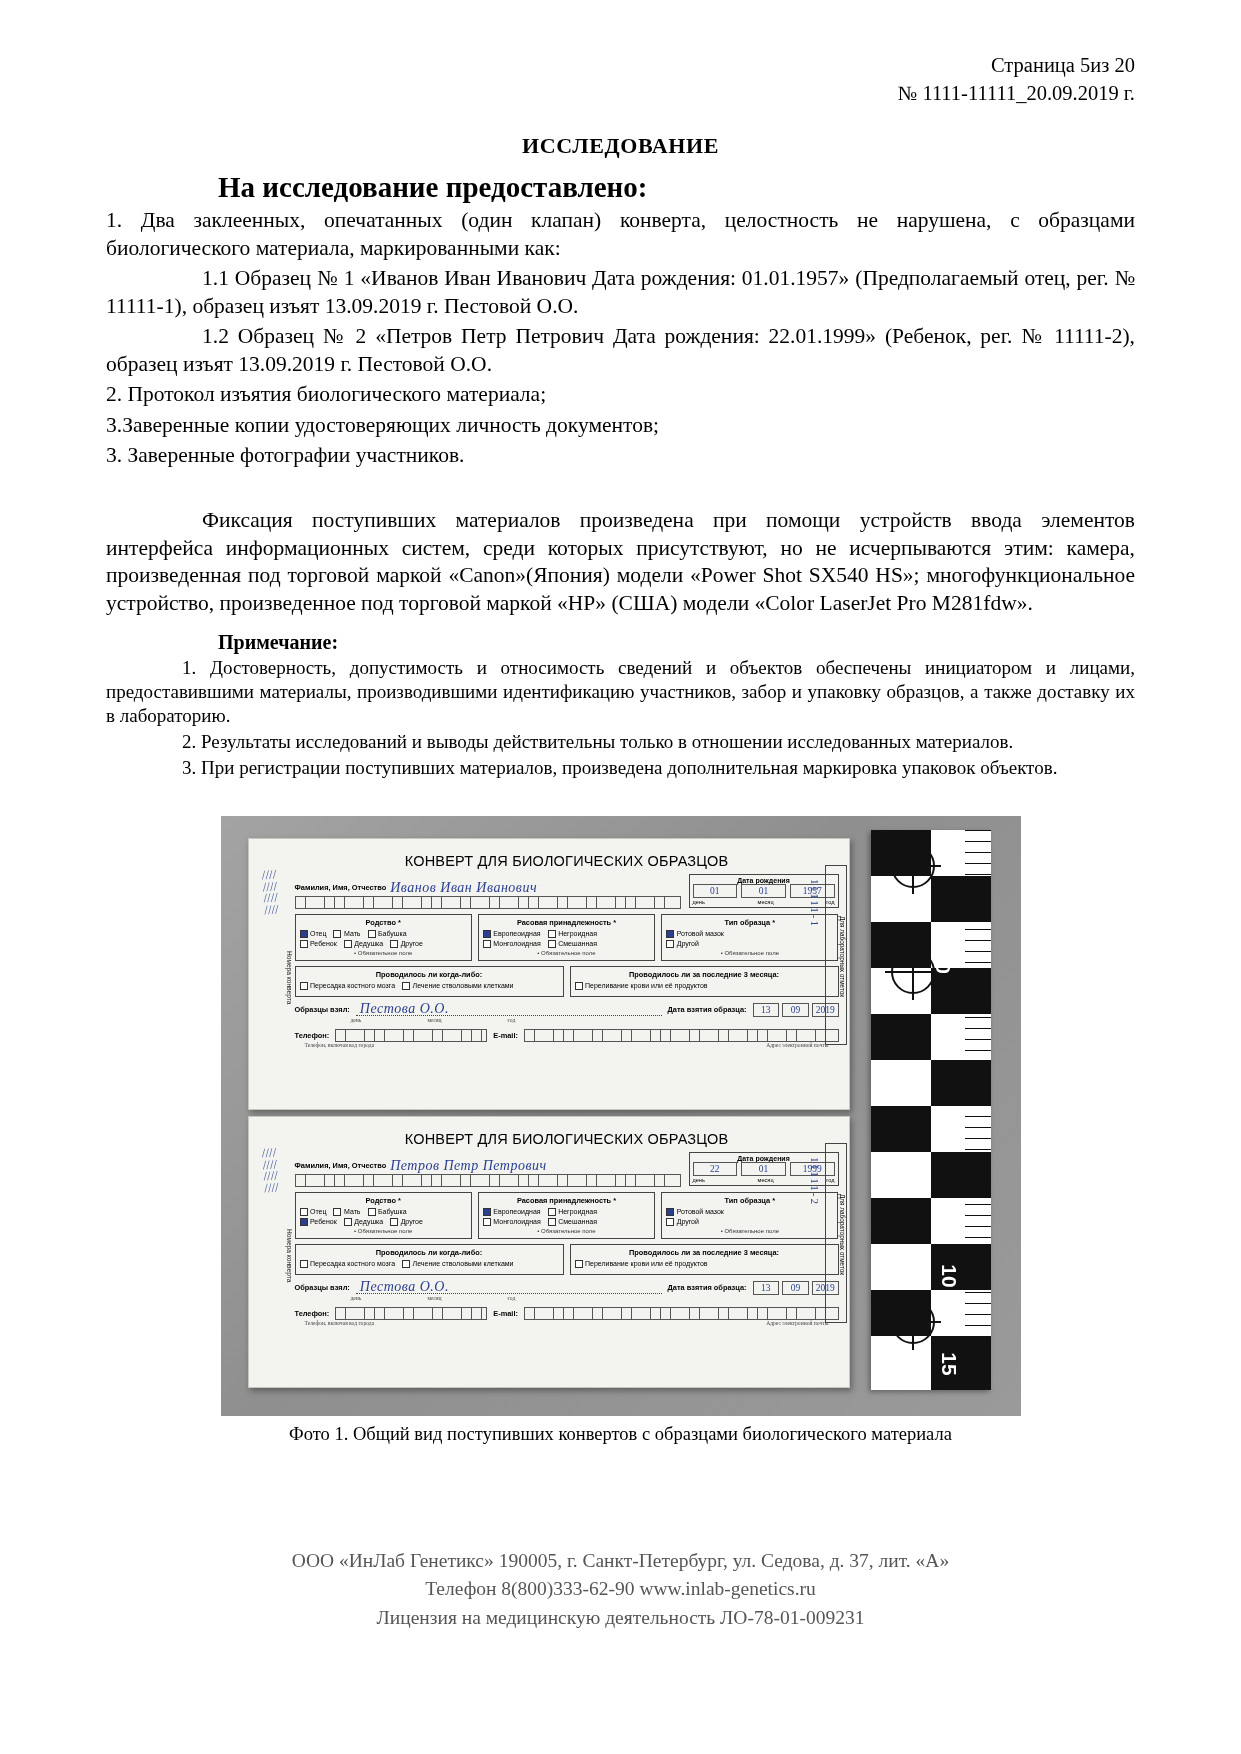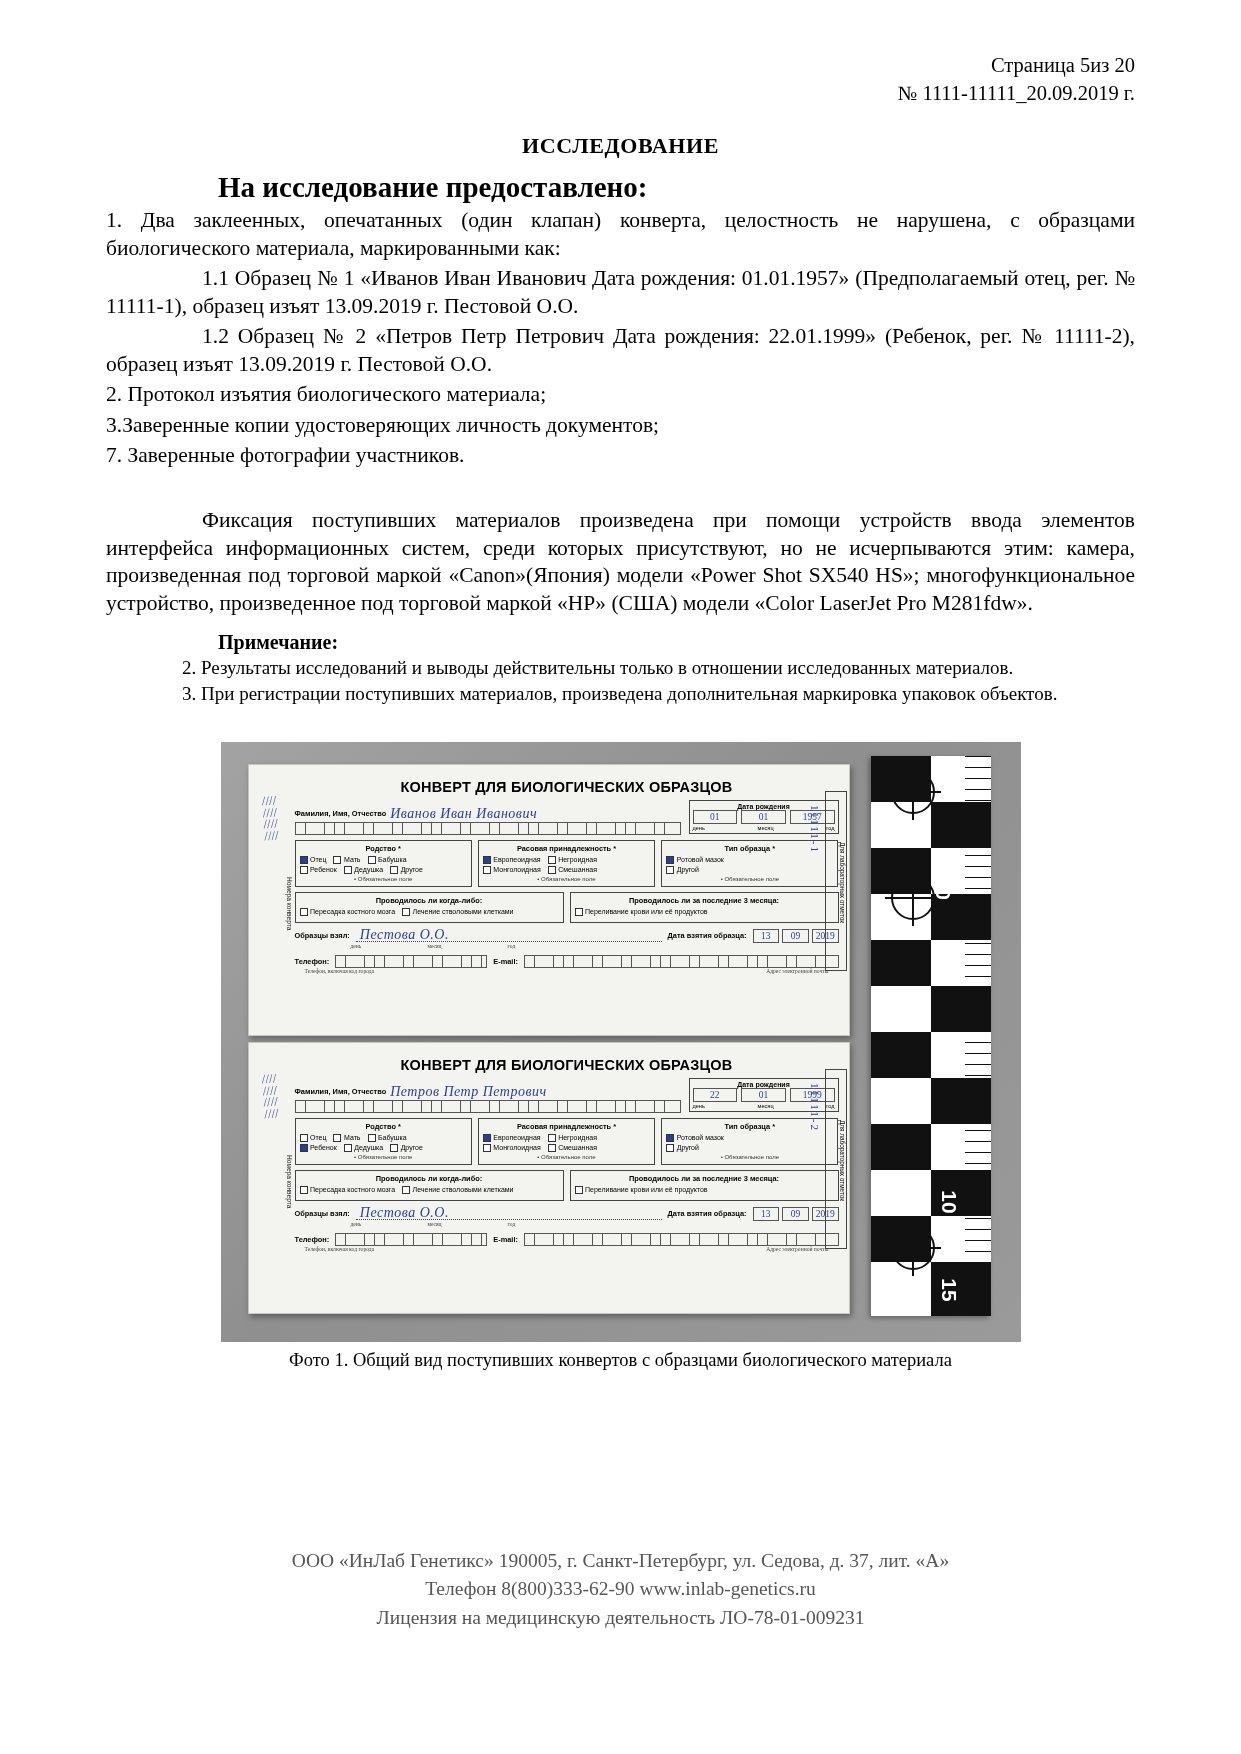--- a/index.html
+++ b/index.html
@@ -106,21 +106,21 @@
   .env-inner {
     position: absolute;
     left: 46px;
     right: 10px;
     top: 8px;
     bottom: 8px;
   }
   .env-title {
     text-align: center;
     font-family: "Liberation Sans", sans-serif;
-    font-weight: bold;
+    font-weight: normal;
     font-size: 14.5px;
     letter-spacing: 0.2px;
     margin-top: 6px;
   }
   .field-row {
     display: flex;
     align-items: center;
     font-family: "Liberation Sans", sans-serif;
     font-size: 7.4px;
     margin-top: 6px;
@@ -312,27 +312,28 @@
 
   <div class="doc-title">ИССЛЕДОВАНИЕ</div>
 
   <div class="subtitle">На исследование предоставлено:</div>
 
   <p class="body-text">1. Два заклеенных, опечатанных (один клапан) конверта, целостность не нарушена, с образцами биологического материала, маркированными как:</p>
   <p class="body-text indent-big">1.1 Образец № 1 «Иванов Иван Иванович Дата рождения: 01.01.1957» (Предполагаемый отец, рег. № 11111-1), образец изъят 13.09.2019 г. Пестовой О.О.</p>
   <p class="body-text indent-big">1.2 Образец № 2 «Петров Петр Петрович  Дата рождения: 22.01.1999» (Ребенок, рег. № 11111-2), образец изъят 13.09.2019 г. Пестовой О.О.</p>
   <p class="body-text">2. Протокол изъятия биологического материала;</p>
   <p class="body-text">3.Заверенные копии удостоверяющих личность документов;</p>
-  <p class="body-text">7. Заверенные фотографии участников.</p>
+  <p class="body-text">3. Заверенные фотографии участников.</p>
 
   <div class="spacer-lg"></div>
 
   <p class="body-text indent-big">Фиксация поступивших материалов произведена при помощи устройств ввода элементов интерфейса информационных систем, среди которых присутствуют, но не исчерпываются этим: камера, произведенная под торговой маркой «Canon»(Япония) модели «Power Shot SX540 HS»; многофункциональное устройство, произведенное под торговой маркой «HP» (США) модели «Color LaserJet Pro M281fdw».</p>
 
   <div class="note-head">Примечание:</div>
+  <p class="small-text indent">1. Достоверность, допустимость и относимость сведений и объектов обеспечены инициатором и лицами, предоставившими материалы, производившими идентификацию участников, забор и упаковку образцов, а также доставку их в лабораторию.</p>
   <p class="small-text indent">2. Результаты исследований и выводы действительны только в отношении исследованных материалов.</p>
   <p class="small-text indent">3. При регистрации поступивших материалов, произведена дополнительная маркировка упаковок объектов.</p>
 
   <div class="photo-wrap">
     <div class="photo">
 
       <div class="envelope env1">
         <div class="left-strip">Номера конверта</div>
         <div class="scribbles">////<br>////<br>////<br>////</div>
         <div class="env-inner">

